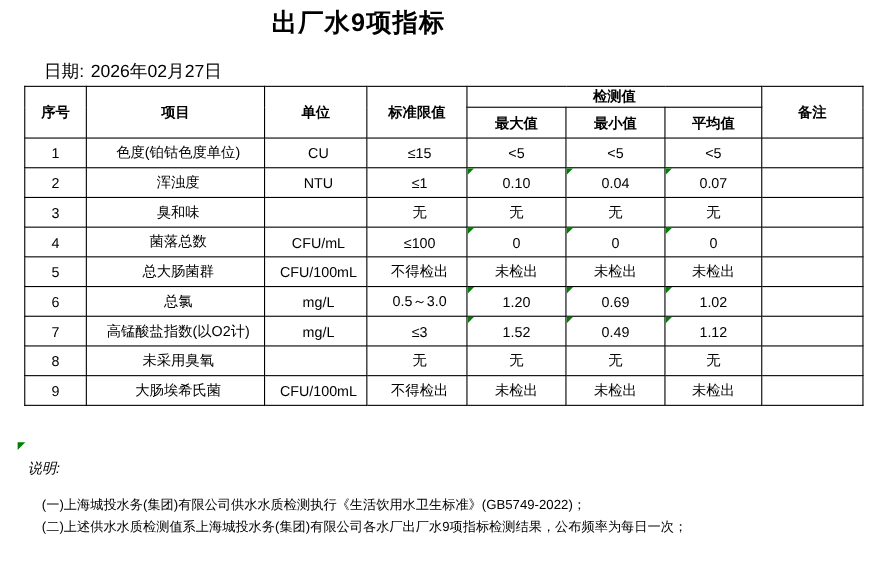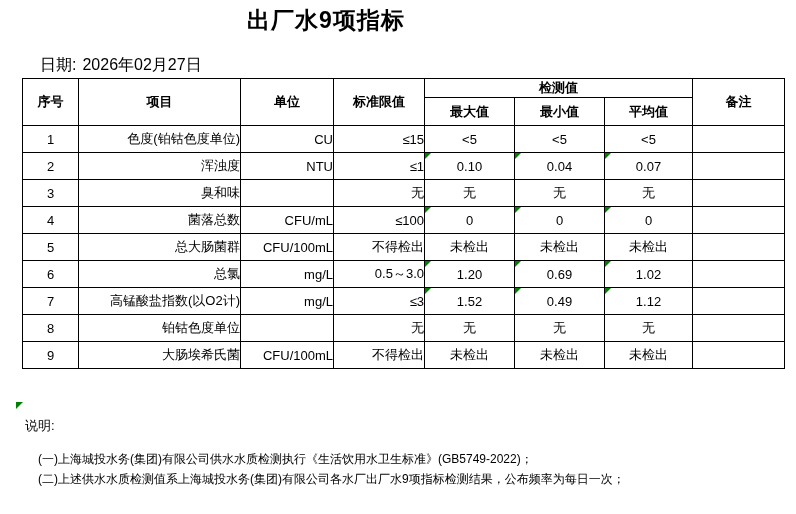--- a/index.html
+++ b/index.html
@@ -20,30 +20,30 @@
     border-collapse:collapse; table-layout:fixed; font-size:13px;
   }
   .report th, .report td {
     border:1px solid #000; padding:0; position:relative;
     overflow:hidden; white-space:nowrap; box-sizing:border-box;
   }
   .report th { font-weight:bold; text-align:center; }
   .report tr.hdr1 th { height:17px; }
   .report tr.hdr2 th { height:28px; }
   .report td { height:27px; text-align:center; }
-  .report td.al { text-align:right; padding-left:5px; }
+  .report td.al { text-align:center; padding-left:5px; }
 
   .tri {
     position:absolute; top:0; left:0; width:0; height:0;
     border-top:6px solid #008000; border-right:6px solid transparent;
   }
   .flag-standalone { position:absolute; top:402px; left:16px; width:0; height:0;
     border-top:7px solid #008000; border-right:7px solid transparent; }
 
-  .notes-label { position:absolute; top:417px; left:25px; font-size:13px; }
+  .notes-label { position:absolute; top:417px; left:25px; font-size:13px;font-style:italic; }
   .note-lines  { position:absolute; top:449px; left:38px; font-size:12px; line-height:20px; }
 </style>
 </head>
 <body>
 
 <div class="title">出厂水9项指标</div>
 
 <div class="date-line">
   <span class="lbl">日期:</span><span>2026年02月27日</span>
 </div>
@@ -140,21 +140,21 @@
       <td class="al">高锰酸盐指数(以O2计)</td>
       <td class="al">mg/L</td>
       <td class="al">≤3</td>
       <td><span class="tri"></span><span>1.52</span></td>
       <td><span class="tri"></span><span>0.49</span></td>
       <td><span class="tri"></span><span>1.12</span></td>
       <td></td>
     </tr>
     <tr>
       <td>8</td>
-      <td class="al">铂钴色度单位</td>
+      <td class="al">未采用臭氧</td>
       <td class="al"></td>
       <td class="al">无</td>
       <td><span>无</span></td>
       <td><span>无</span></td>
       <td><span>无</span></td>
       <td></td>
     </tr>
     <tr>
       <td>9</td>
       <td class="al">大肠埃希氏菌</td>

